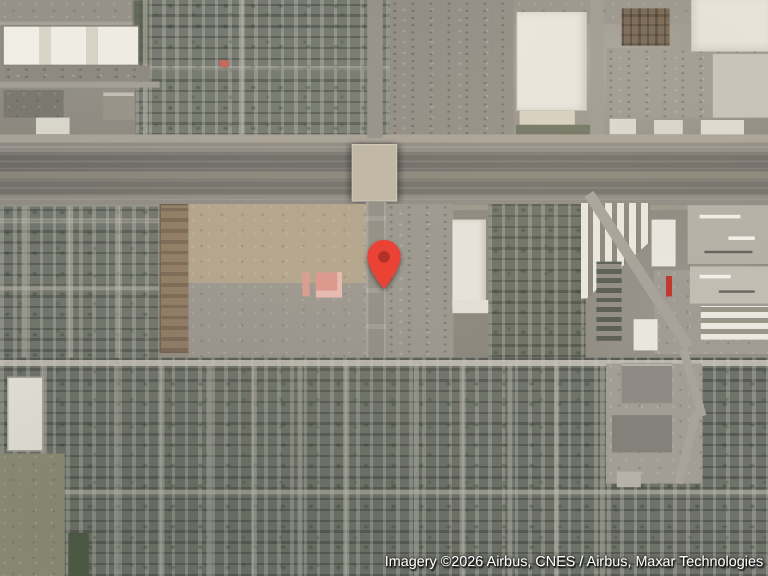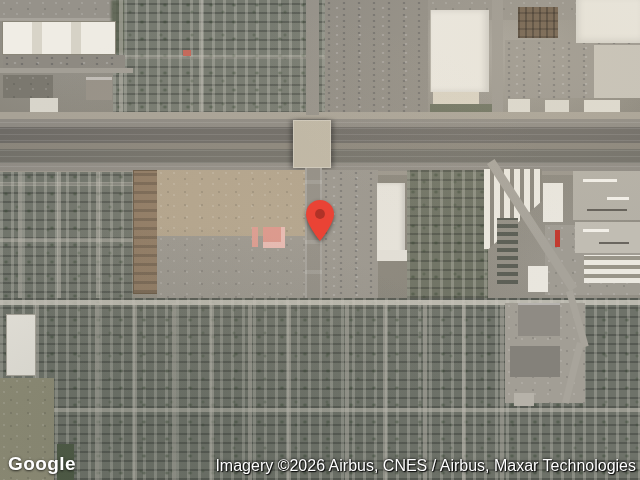--- a/index.html
+++ b/index.html
@@ -27,21 +27,21 @@
       background-size:13px 11px, 17px 13px;}
   
   .cars{background-image:
       radial-gradient(2.5px 1.8px at 4px 3px, rgba(40,43,50,.50), transparent 70%),
       radial-gradient(2.5px 1.8px at 12px 8px, rgba(245,245,250,.35), transparent 70%);
       background-size:15px 6px, 23px 9px;}
   
   .lanes{background-image:repeating-linear-gradient(0deg, transparent 0 4px, rgba(255,255,255,.10) 4px 5px);}
   .logo{position:absolute;left:8px;bottom:5px;color:#fff;font-size:19px;font-weight:bold;
         letter-spacing:.4px;text-shadow:0 1px 2px rgba(0,0,0,.55),0 0 3px rgba(0,0,0,.35);}
-  .attr{position:absolute;right:4px;bottom:5px;color:#fff;font-size:16px;
+  .attr{position:absolute;right:4px;bottom:5px;color:#fff;font-size:12px;
         text-shadow:0 0 2px rgba(0,0,0,.95),0 0 4px rgba(0,0,0,.6),1px 1px 1px rgba(0,0,0,.85);}
   .pin{position:absolute;left:306px;top:200px;width:28px;height:41px;
        filter:drop-shadow(0 2px 2px rgba(0,0,0,.45));}
 </style>
 </head>
 <body>
 
 <div id="stage">
 
   <div class="ly spk" style="left:0;top:0;width:640px;height:20px;background-color:#96928a;"></div>
@@ -158,16 +158,15 @@
   <div class="ly" style="left:0;top:0;width:640px;height:480px;
        background:radial-gradient(400px 260px at 85% 12%, rgba(222,208,180,.18), transparent 70%),
                   radial-gradient(500px 300px at 25% 90%, rgba(55,65,55,.14), transparent 70%),
                   radial-gradient(420px 300px at 42% 45%, rgba(212,197,172,.12), transparent 70%);"></div>
 
   <svg class="pin" viewBox="0 0 26 38">
     <path d="M13 0C5.82 0 0 5.82 0 13c0 9.6 13 25 13 25s13-15.4 13-25C26 5.82 20.18 0 13 0z" fill="#EA4335"></path>
     <circle cx="13" cy="13" r="4.6" fill="#B03227"></circle>
   </svg>
 
-  <span class="logo">Google</span>
   <span class="attr">Imagery ©2026 Airbus, CNES / Airbus, Maxar Technologies</span>
 
 </div>
 
 </body></html>

